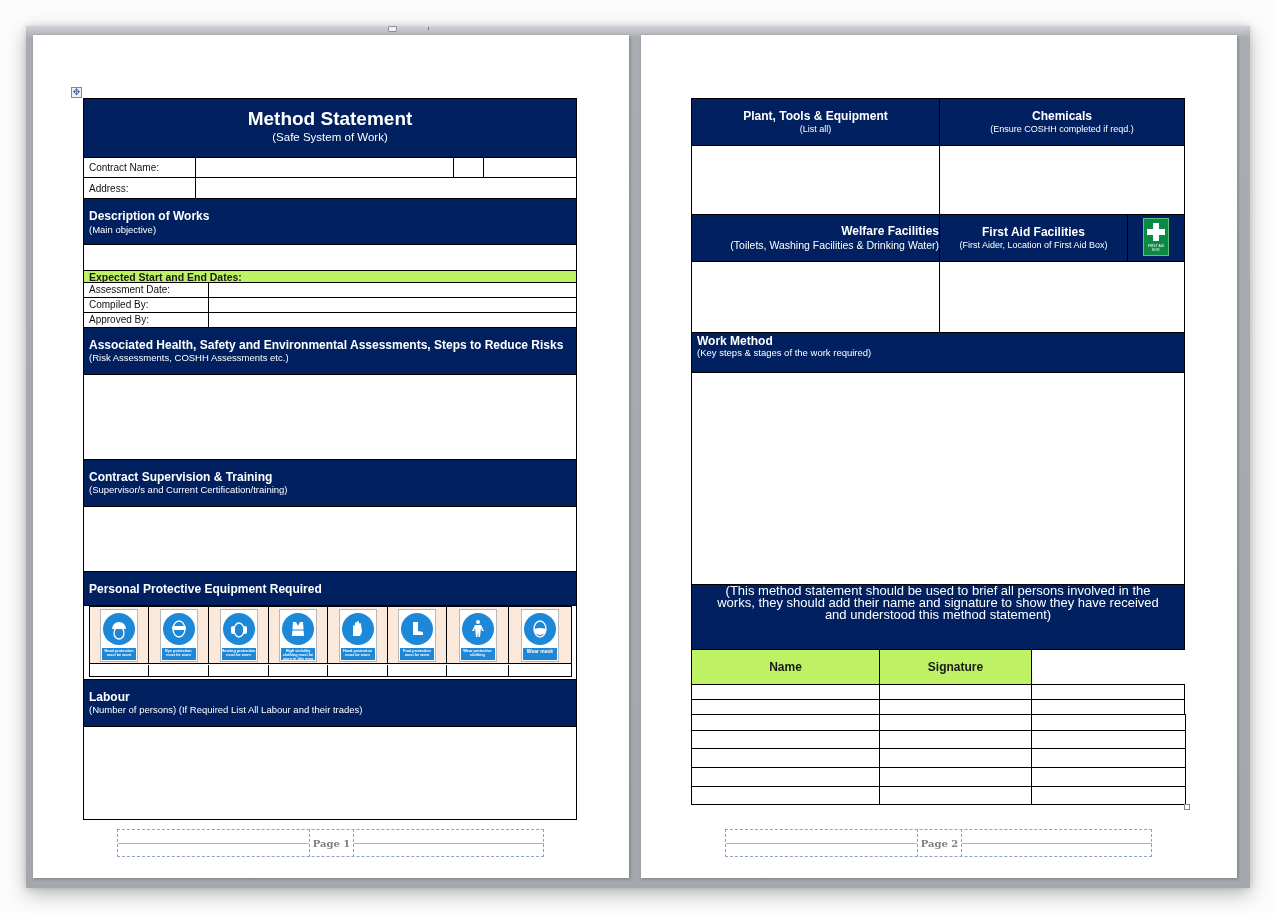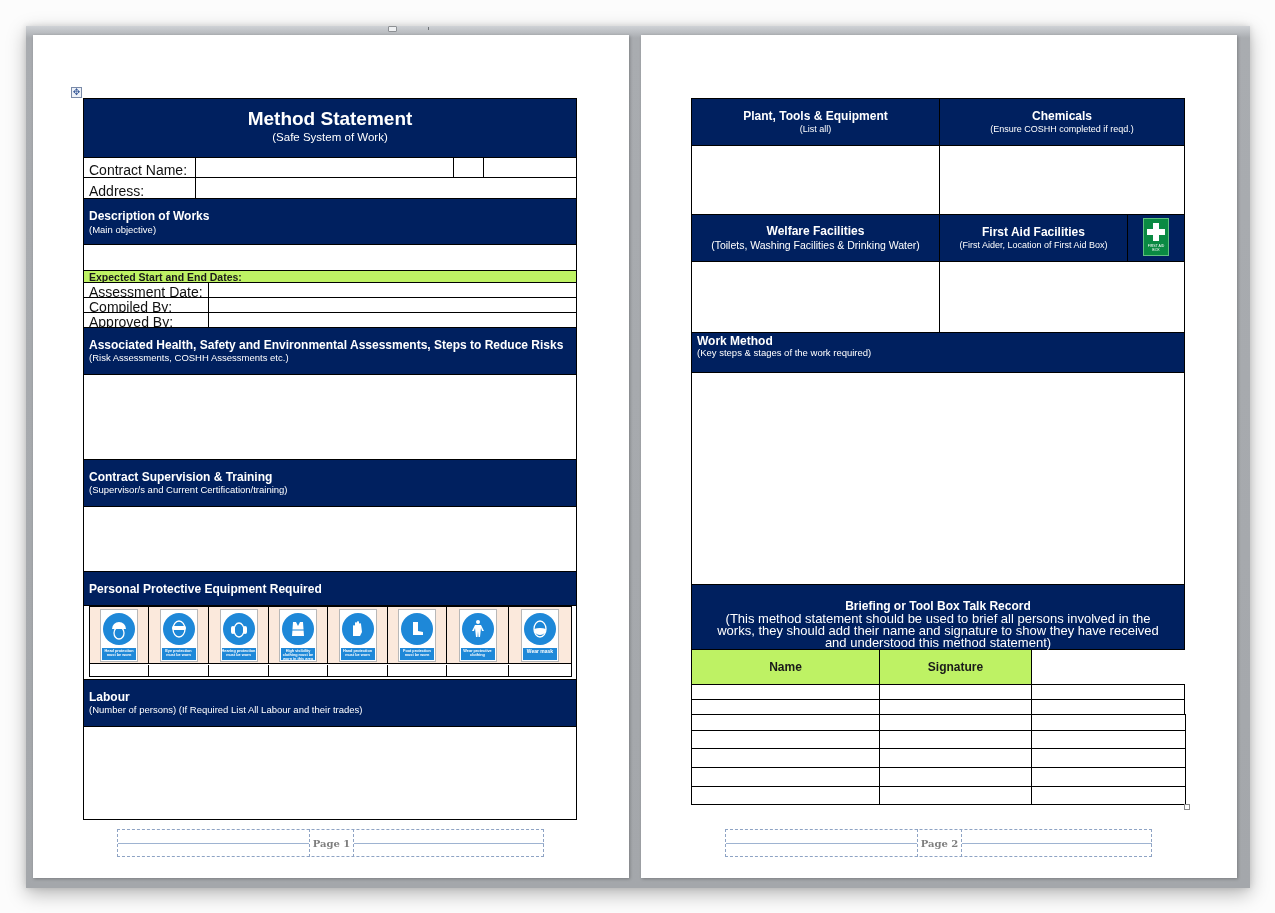--- a/index.html
+++ b/index.html
@@ -13,21 +13,21 @@
   .ruler-tick { position: absolute; left: 428px; top: 27px; width: 1px; height: 3px; background: #6f7377; }
   .page { position: absolute; top: 35px; width: 596px; height: 843px; background: #fff;
     box-shadow: 1px 1px 3px rgba(0,0,0,0.25); }
   .page1 { left: 33px; }
   .page2 { left: 641px; }
 
   .abs { position: absolute; }
   .orange { background: #bef264; }
   .cell { position: absolute; border: 1px solid #000; background: #fff; }
   .navy-cell { position: absolute; border: 1px solid #000; background: #00205f; color: #fff; }
-  .lbl { font-size: 14px; color: #111; position: absolute; left: 5px; }
+  .lbl { font-size: 10px; color: #111; position: absolute; left: 5px; }
   .h-bold { font-weight: bold; font-size: 12px; }
   .h-sub { font-size: 9.5px; }
   .center { text-align: center; }
 
   .move-handle { position: absolute; left: 71px; top: 87px; width: 11px; height: 11px; border: 1px solid #7a8aa8; background: #eef2f8; font-size: 9px; line-height: 9px; text-align: center; color: #3b5c9a; }
 
   .ppe-row { position: absolute; display: flex; }
   .ppe-cell { border-right: 1px solid #000; background: #fbe9dc; display: flex; align-items: center; justify-content: center; height: 100%; }
   .ppe-sign { width: 38px; height: 53px; background: #fff; border: 1px solid #b8b8b8; display: flex; flex-direction: column; align-items: center; padding-top: 3px; }
   .ppe-circle { width: 32px; height: 32px; border-radius: 50%; background: #1e88d8; display: flex; align-items: center; justify-content: center; }
@@ -231,21 +231,21 @@
   <div class="h-bold" style="margin-top:10px;">Plant, Tools &amp; Equipment</div>
   <div class="h-sub" style="font-size:9px;margin-top:1px;">(List all)</div>
 </div>
 <div class="navy-cell center" style="left:939px;top:98px;width:246px;height:48px;">
   <div class="h-bold" style="margin-top:10px;">Chemicals</div>
   <div class="h-sub" style="font-size:9px;margin-top:1px;">(Ensure COSHH completed if reqd.)</div>
 </div>
 <div class="cell" style="left:691px;top:145px;width:249px;height:70px;"></div>
 <div class="cell" style="left:939px;top:145px;width:246px;height:70px;"></div>
 
-<div class="navy-cell center" style="left:691px;top:214px;width:249px;height:48px;">
+<div class="navy-cell center" style="left:691px;top:214px;width:249px;height:48px;text-align:right;">
   <div class="h-bold" style="margin-top:9px;">Welfare Facilities</div>
   <div style="font-size:10.5px;margin-top:1px;">(Toilets, Washing Facilities &amp; Drinking Water)</div>
 </div>
 <div class="navy-cell center" style="left:939px;top:214px;width:189px;height:48px;">
   <div class="h-bold" style="margin-top:10px;">First Aid Facilities</div>
   <div style="font-size:9px;margin-top:1px;">(First Aider, Location of First Aid Box)</div>
 </div>
 <div class="navy-cell" style="left:1127px;top:214px;width:58px;height:48px;"></div>
 <div class="firstaid" style="left:1143px;top:218px;">
   <div class="cross"></div>
@@ -254,21 +254,20 @@
 <div class="cell" style="left:691px;top:261px;width:249px;height:72px;"></div>
 <div class="cell" style="left:939px;top:261px;width:246px;height:72px;"></div>
 
 <div class="navy-cell" style="left:691px;top:332px;width:494px;height:41px;">
   <div class="abs h-bold" style="left:5px;top:1px;">Work Method</div>
   <div class="abs h-sub" style="left:5px;top:14px;">(Key steps &amp; stages of the work required)</div>
 </div>
 <div class="cell" style="left:691px;top:372px;width:494px;height:213px;"></div>
 
 <div class="navy-cell center" style="left:691px;top:584px;width:494px;height:66px;">
-  <div class="h-bold" style="margin-top:14px;">Briefing or Tool Box Talk Record</div>
   <div style="font-size:13px;line-height:12px;margin:0 14px;">(This method statement should be used to brief all persons involved in the works, they should add their name and signature to show they have received and understood this method statement)</div>
 </div>
 <div class="abs orange center" style="left:691px;top:649px;width:189px;height:36px;border:1px solid #000;font-size:12px;font-weight:bold;color:#1a1a1a;line-height:34px;">Name</div>
 <div class="abs orange center" style="left:879px;top:649px;width:153px;height:36px;border:1px solid #000;font-size:12px;font-weight:bold;color:#1a1a1a;line-height:34px;">Signature</div>
 <div class="abs orange center" style="left:1031px;top:649px;width:154px;height:36px;border:1px solid #000;font-size:12px;font-weight:bold;color:#1a1a1a;line-height:34px;margin-top:47px;">Date</div>
 
 <div class="cell" style="left:691px;top:684px;width:189px;height:16px;"></div>
 <div class="cell" style="left:879px;top:684px;width:153px;height:16px;"></div>
 <div class="cell" style="left:1031px;top:684px;width:154px;height:16px;"></div>
 

